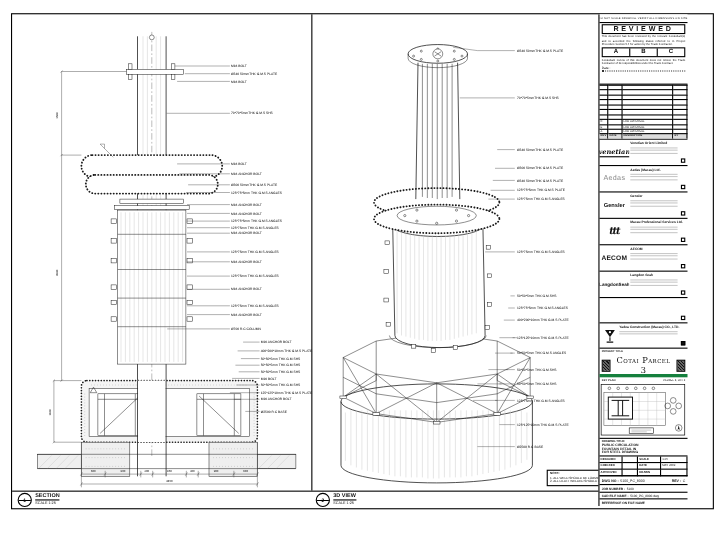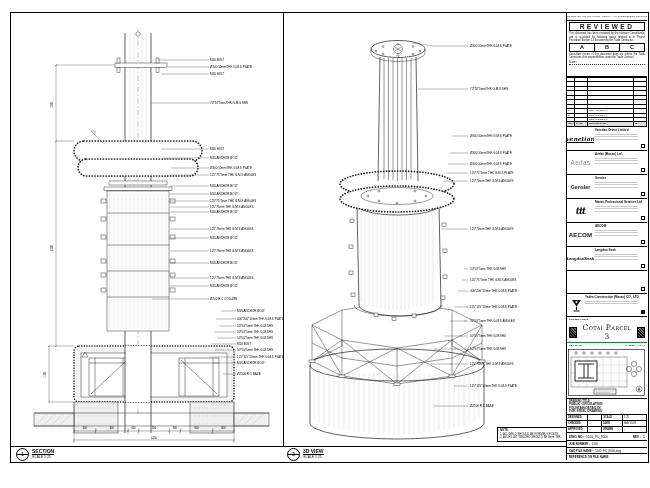--- a/index.html
+++ b/index.html
@@ -30,21 +30,21 @@
   .bub{width:11px;height:11px;border:1px solid #000;border-radius:50%;font-size:4.5px;
        display:flex;align-items:center;justify-content:center;font-weight:bold;
        background:linear-gradient(to bottom,transparent 49%,#000 49%,#000 55%,transparent 55%);}
   .vtx .t1{font-size:5px;font-weight:bold;border-bottom:1px solid #000;line-height:1.1;}
   .vtx .t2{font-size:3.4px;line-height:1.2;}
   
   .note{position:absolute;left:497px;top:427px;width:67px;border:1px solid #000;background:#fff;
         padding:1px 2px;font-size:2.8px;line-height:1.3;}
   .note b{font-size:2.8px;}
   
-  .tb{position:absolute;left:566px;top:13px;width:81px;height:447px;border-left:1px solid #000;
+  .tb{position:absolute;left:544px;top:13px;width:81px;height:447px;border-left:1px solid #000;
       box-sizing:border-box;background:#fff;font-size:3px;}
   .tb *{box-sizing:border-box;}
   .edge{height:8px;border-bottom:1px solid #000;font-size:2.4px;display:flex;align-items:center;
         justify-content:center;white-space:nowrap;overflow:hidden;letter-spacing:.2px;}
   .rev{height:56px;border-bottom:1px solid #000;padding:1px 2px;overflow:hidden;}
   .rev .rt{font-size:6.5px;font-weight:bold;letter-spacing:2.5px;text-align:center;
            border:1px solid #000;line-height:1.15;margin-bottom:1px;}
   .rev p{margin:0 0 1px 0;font-size:2.55px;line-height:1.2;text-align:justify;}
   .grades{display:flex;border:1px solid #000;height:9px;margin:1px 0;}
   .grades div{flex:1;border-right:1px solid #000;display:flex;align-items:center;
@@ -68,21 +68,21 @@
   .lg1{color:#8a8a8a;font-size:6.5px;letter-spacing:.3px;}
   .lg2{font-weight:bold;font-size:5.2px;}
   .lg3{font-family:"DejaVu Serif",serif;font-style:italic;font-weight:bold;font-size:9px;letter-spacing:-1px;}
   .lg4{font-weight:bold;font-size:6px;letter-spacing:.2px;}
   .lg5{font-weight:bold;font-size:4.2px;}
   .emptyrow{height:23px;border-bottom:1px solid #000;position:relative;}
   .contr{height:23px;border-bottom:1px solid #000;display:flex;position:relative;}
   .contr .mark{width:18px;display:flex;align-items:center;justify-content:center;}
   .contr .inf{flex:1;padding-top:2px;}
   .contr .nm{font-size:3px;font-weight:bold;line-height:1.2;}
-  .proj{height:26px;border-bottom:1px solid #15803d;position:relative;padding:1px 2px;}
+  .proj{height:26px;border-bottom:3px solid #15803d;position:relative;padding:1px 2px;}
   .proj .lab{font-size:2.5px;font-weight:bold;}
   .proj .strip{display:flex;align-items:center;gap:2px;margin-top:2px;}
   .emb{width:8px;height:11px;border:.5px solid #000;
        background:repeating-linear-gradient(45deg,#111 0 1px,#666 1px 2px);}
   .pname{flex:1;text-align:center;font-family:"DejaVu Serif",serif;font-variant:small-caps;
          font-size:7.5px;letter-spacing:.4px;}
   .kplan{height:56px;border-bottom:1px solid #000;position:relative;padding:1px 2px;}
   .kplan .lab{font-size:2.5px;font-weight:bold;position:absolute;left:2px;top:1px;}
   .kplan .zone{font-size:2.5px;position:absolute;right:2px;top:1px;}
   .dtit{height:16px;border-bottom:1px solid #000;padding:1px 2px;overflow:hidden;}

